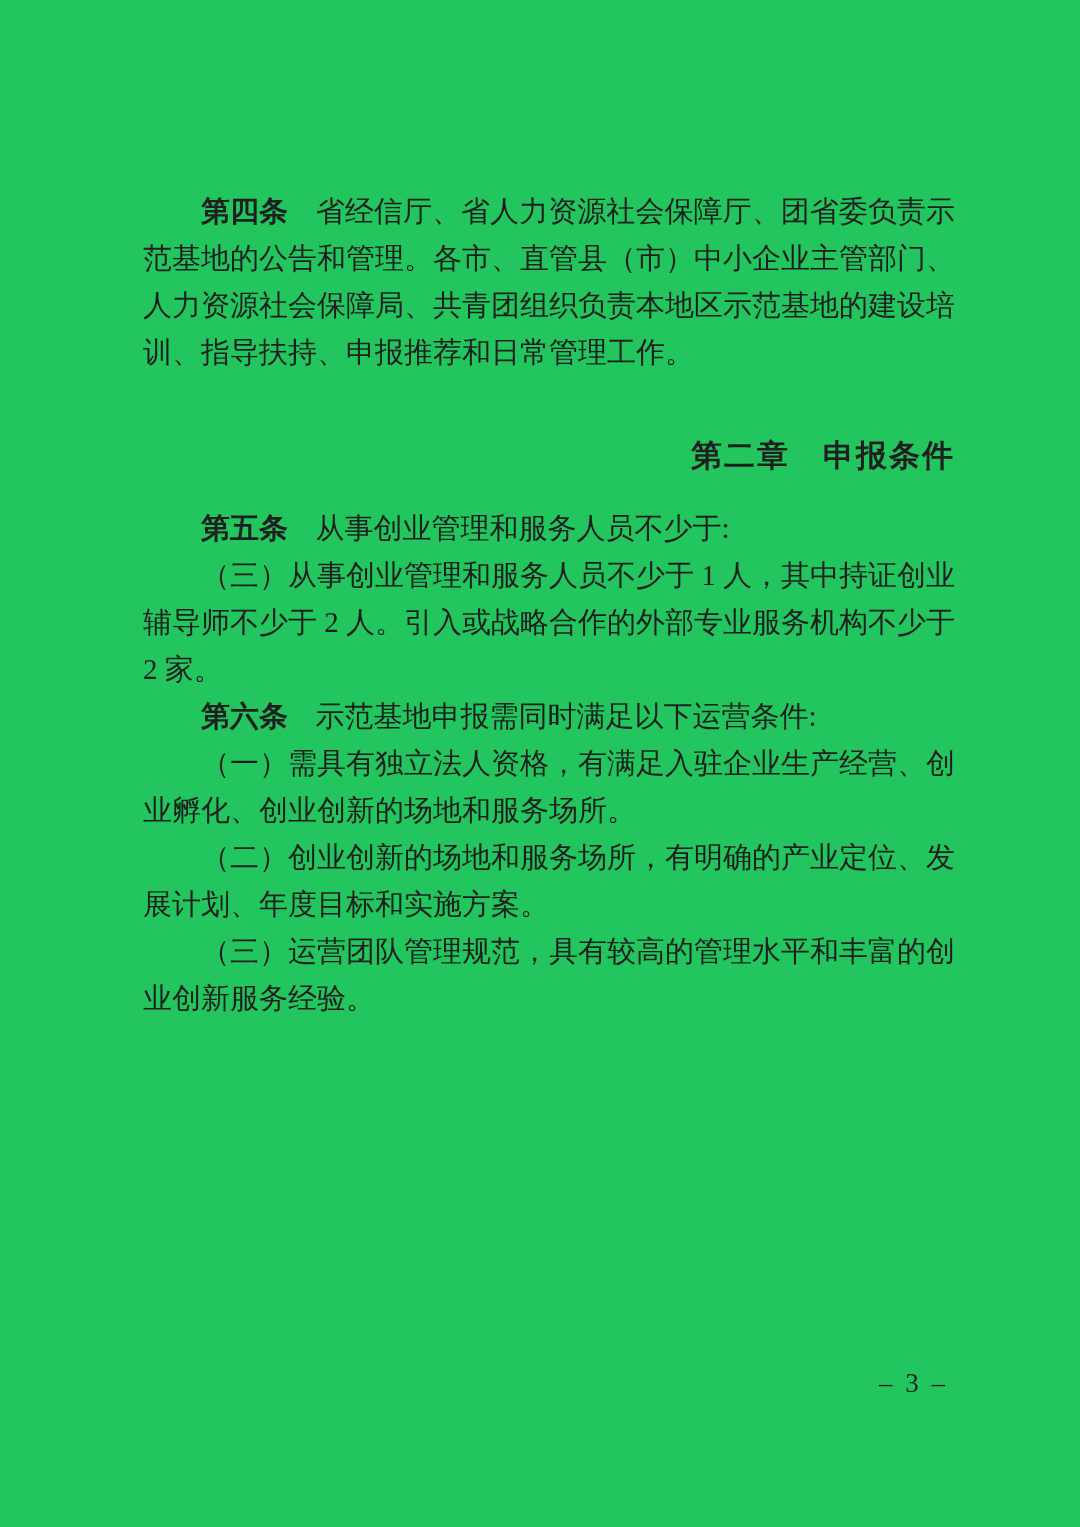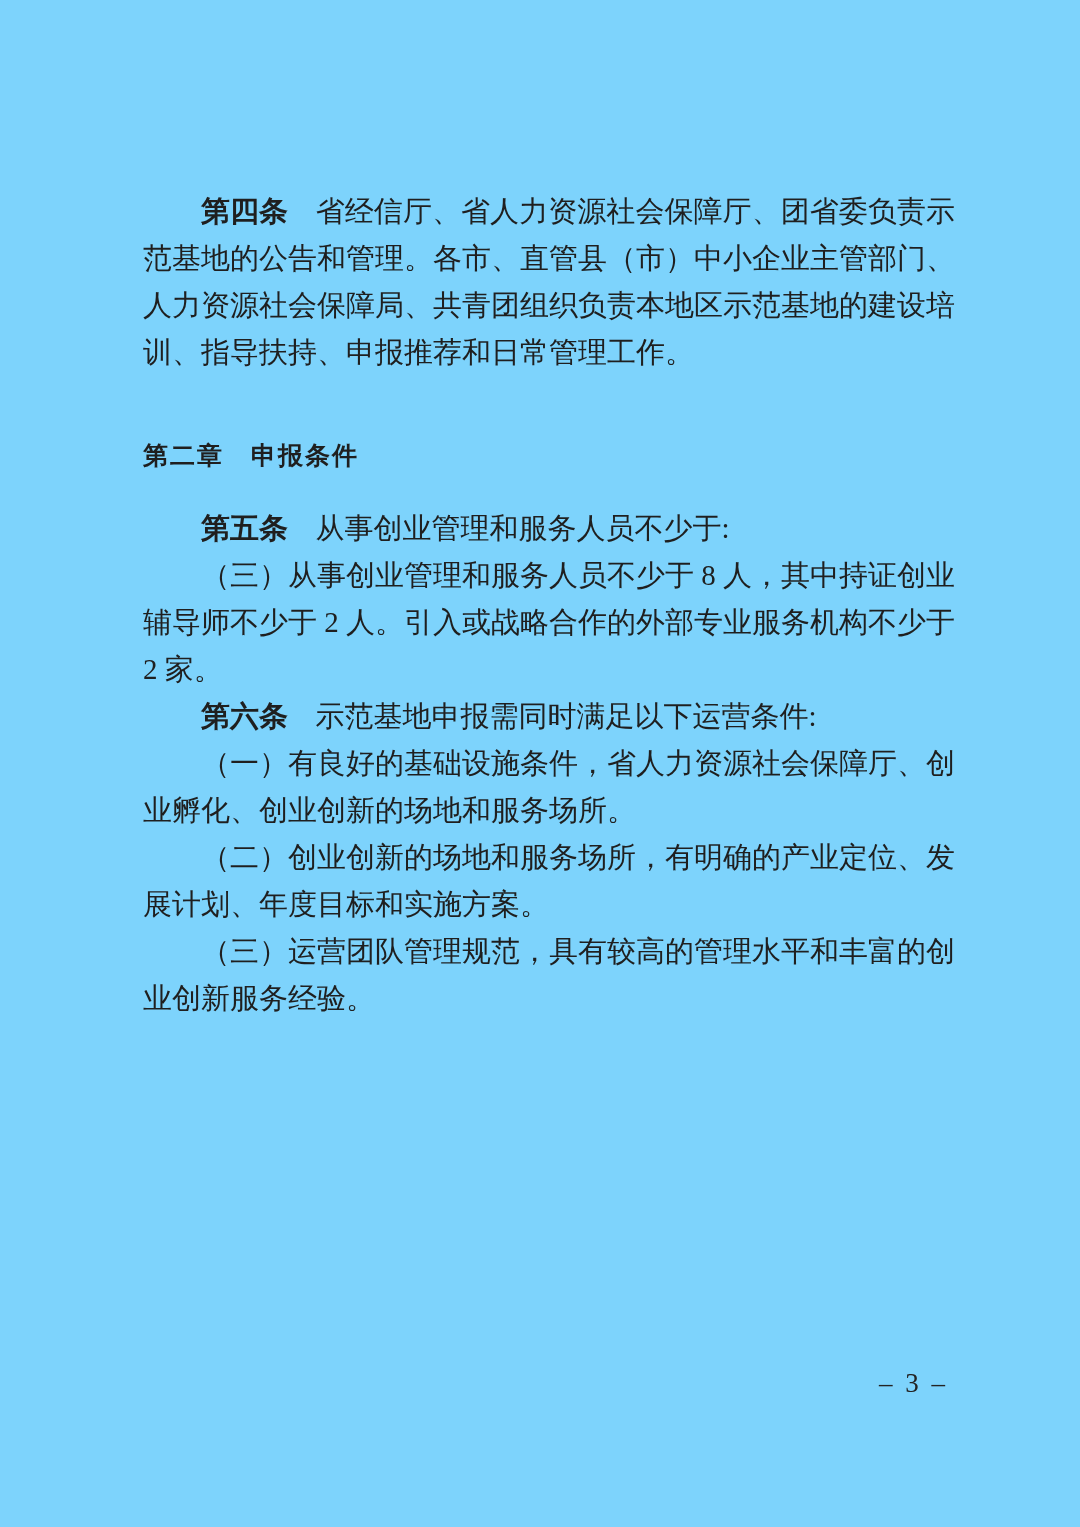--- a/index.html
+++ b/index.html
@@ -5,21 +5,21 @@
   html, body {
     margin: 0;
     padding: 0;
     background: #e8e8e8;
   }
   .page {
     position: relative;
     width: 1080px;
     height: 1527px;
     margin: 0 auto;
-    background: #7dd3fc;
+    background: #22c55e;
     color: #1f1f1f;
     font-family: "Liberation Serif", "DejaVu Serif", serif;
     overflow: hidden;
   }
   .content {
     position: absolute;
     left: 143px;
     top: 188px;
     width: 812px;
     font-size: 29px;
@@ -30,23 +30,23 @@
     margin: 0;
     text-indent: 2em;
   }
   .article-label {
     font-weight: bold;
     margin-right: 0.95em;
   }
   .chapter-heading {
     margin: 56px 0 26px 0;
     text-indent: 0;
-    text-align: left;
+    text-align: right;
     font-weight: bold;
-    font-size: 25px;
+    font-size: 31px;
     letter-spacing: 2px;
     font-family: "Liberation Sans", "DejaVu Sans", sans-serif;
   }
   .page-number {
     position: absolute;
     top: 1368px;
     right: 132px;
     font-size: 27px;
     letter-spacing: 3px;
     color: #242424;
@@ -58,24 +58,24 @@
 
 <div class="page">
   <div class="content">
 
     <p class="para"><span class="article-label">第四条</span><span>省经信厅、省人力资源社会保障厅、团省委负责示范基地的公告和管理。各市、直管县（市）中小企业主管部门、人力资源社会保障局、共青团组织负责本地区示范基地的建设培训、指导扶持、申报推荐和日常管理工作。</span></p>
 
     <p class="para chapter-heading">第二章　申报条件</p>
 
     <p class="para"><span class="article-label">第五条</span><span>从事创业管理和服务人员不少于:</span></p>
 
-    <p class="para">（三）从事创业管理和服务人员不少于 8 人，其中持证创业辅导师不少于 2 人。引入或战略合作的外部专业服务机构不少于 2 家。</p>
+    <p class="para">（三）从事创业管理和服务人员不少于 1 人，其中持证创业辅导师不少于 2 人。引入或战略合作的外部专业服务机构不少于 2 家。</p>
 
     <p class="para"><span class="article-label">第六条</span><span>示范基地申报需同时满足以下运营条件:</span></p>
 
-    <p class="para">（一）有良好的基础设施条件，省人力资源社会保障厅、创业孵化、创业创新的场地和服务场所。</p>
+    <p class="para">（一）需具有独立法人资格，有满足入驻企业生产经营、创业孵化、创业创新的场地和服务场所。</p>
     <p class="para">（二）创业创新的场地和服务场所，有明确的产业定位、发展计划、年度目标和实施方案。</p>
     <p class="para">（三）运营团队管理规范，具有较高的管理水平和丰富的创业创新服务经验。</p>
 
   </div>
 
   <div class="page-number">– 3 –</div>
 </div>
 
 </body></html>

